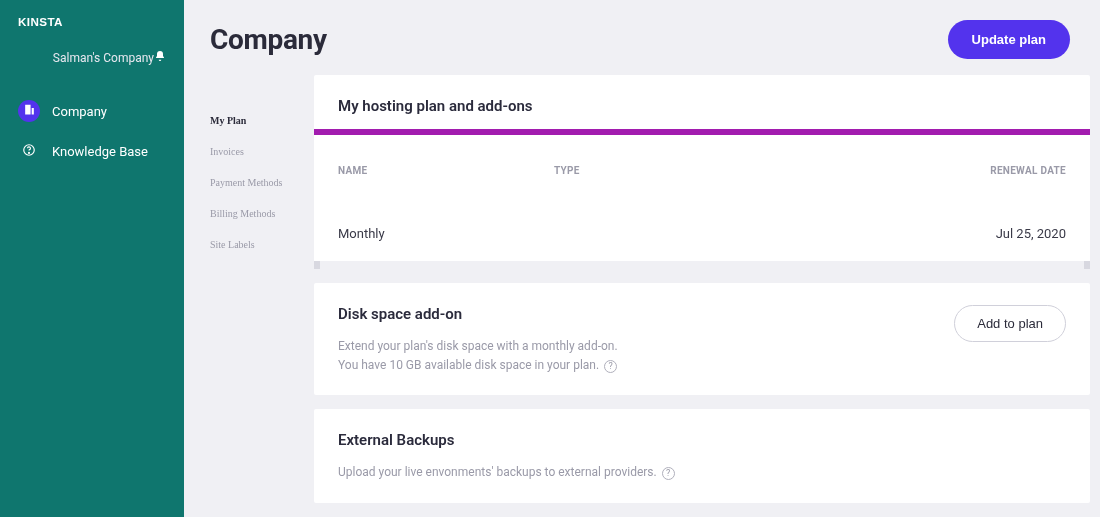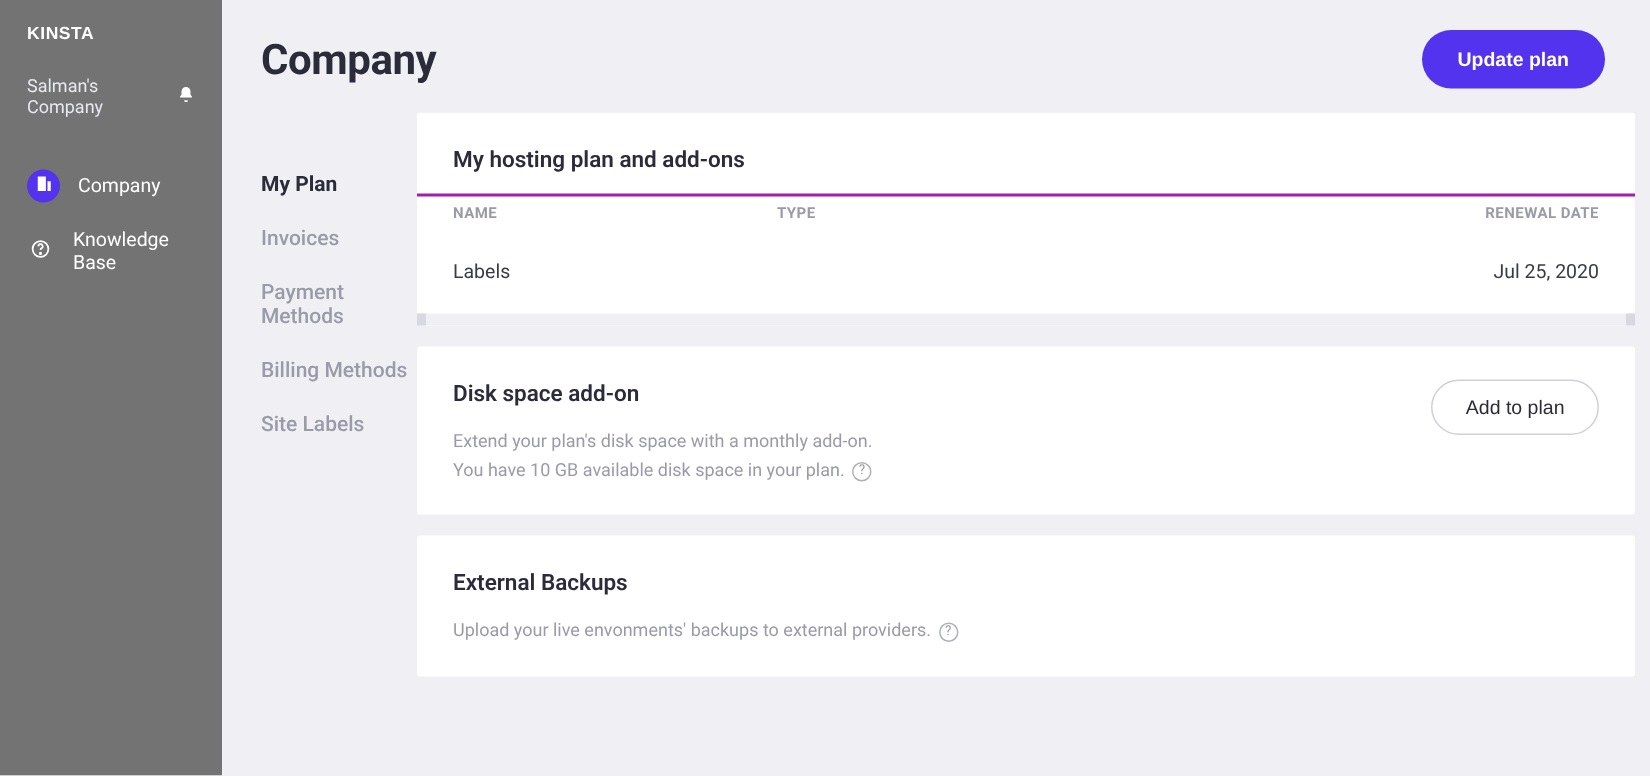--- a/index.html
+++ b/index.html
@@ -1,47 +1,47 @@
 <!DOCTYPE html>
 <html><head>
 <meta charset="utf-8">
 <style>
 * { margin: 0; padding: 0; box-sizing: border-box; }
 body { font-family: -apple-system, BlinkMacSystemFont, "Segoe UI", Roboto, Helvetica, Arial, sans-serif; background: #f0f0f4; width: 1100px; height: 517px; overflow: hidden; }
 .app { display: flex; height: 517px; }
 
-.sidebar { width: 148px; background: #737373; color: #fff; padding: 14px 0 0 0; flex-shrink: 0; }
+.sidebar { width: 184px; background: #0f766e; color: #fff; padding: 14px 0 0 0; flex-shrink: 0; }
 .logo { padding: 0 18px 10px 18px; }
 .logo svg { height: 16px; }
 .company-row { display: flex; align-items: center; justify-content: flex-end; padding: 6px 18px 18px 18px; }
 .company-name { font-size: 12px; color: #e8e8f0; }
 .bell { font-size: 12px; color: #fff; }
 .nav { padding-top: 8px; }
 .nav-item { display: flex; align-items: center; gap: 12px; padding: 9px 18px; font-size: 13px; cursor: pointer; }
 .nav-item.active .nav-icon-wrap { background: #5333ed; }
 .nav-icon-wrap { width: 22px; height: 22px; display: flex; align-items: center; justify-content: center; border-radius: 50%; }
 .nav-icon { font-size: 13px; }
 
 .main { flex: 1; display: flex; flex-direction: column; }
 .topbar { display: flex; align-items: center; justify-content: space-between; padding: 20px 30px 16px 26px; }
 .page-title { font-size: 28px; font-weight: 700; color: #2b2b3a; letter-spacing: -0.3px; }
 .update-plan-btn { background: #5333ed; color: #fff; border: none; border-radius: 30px; padding: 12px 24px; font-size: 13px; font-weight: 600; cursor: pointer; }
 
 .content-row { display: flex; padding: 0 10px 0 0; flex: 1; overflow: hidden; }
 .subnav { width: 130px; padding: 30px 0 0 26px; flex-shrink: 0; }
-.subnav-item { font-size: 14px; color: #9a9aa8; padding: 10px 0; cursor: pointer; font-weight: 500; }
+.subnav-item { font-size: 10px; color: #9a9aa8; padding: 10px 0; cursor: pointer; font-weight: 500; font-family: Liberation Serif, serif; }
 .subnav-item.active { color: #2b2b3a; font-weight: 700; }
 
 .cards { flex: 1; padding: 0 0 0 0; overflow-y: auto; }
 .card { background: #fff; border-radius: 2px; margin-bottom: 14px; }
 .card-inner { padding: 22px 24px 20px 24px; }
 .card-title { font-size: 15px; font-weight: 600; color: #2b2b3c; margin-bottom: 14px; }
 .card-desc { font-size: 12px; color: #9a9aa8; line-height: 1.6; }
 
-.table-head { display: flex; padding: 6px 24px; border-top: 2px solid #a21caf; }
+.table-head { display: flex; padding: 30px 24px; border-top: 6px solid #a21caf; }
 .table-row { display: flex; padding: 20px 24px; }
 .col-name { flex: 0 0 216px; }
 .col-type { flex: 0 0 238px; }
 .col-price { flex: 0 0 200px; }
 .col-renew { flex: 1; text-align: right; }
 .th { font-size: 10px; font-weight: 700; color: #9a9aa8; letter-spacing: 0.3px; text-transform: uppercase; }
 .td { font-size: 13px; color: #3a3a48; }
 
 .gap-bar { height: 8px; background: #f0f0f4; position: relative; }
 .gap-handle { position: absolute; top: 0; width: 6px; height: 8px; background: #d8d8e0; }
@@ -116,21 +116,21 @@
         <section class="card">
           <div class="card-inner" style="padding-bottom:0;">
             <h2 class="card-title">My hosting plan and add-ons</h2>
           </div>
           <div class="table-head">
             <div class="col-name th">NAME</div>
             <div class="col-type th">TYPE</div>
             <div class="col-renew th">RENEWAL DATE</div>
           </div>
           <div class="table-row">
-            <div class="col-type td">Labels</div>
+            <div class="col-type td">Monthly</div>
             <div class="col-renew td">Jul 25, 2020</div>
           </div>
           <div class="gap-bar">
             <span class="gap-handle left"></span>
             <span class="gap-handle right"></span>
           </div>
         </section>
 
         <section class="card">
           <div class="card-inner addon-row">

